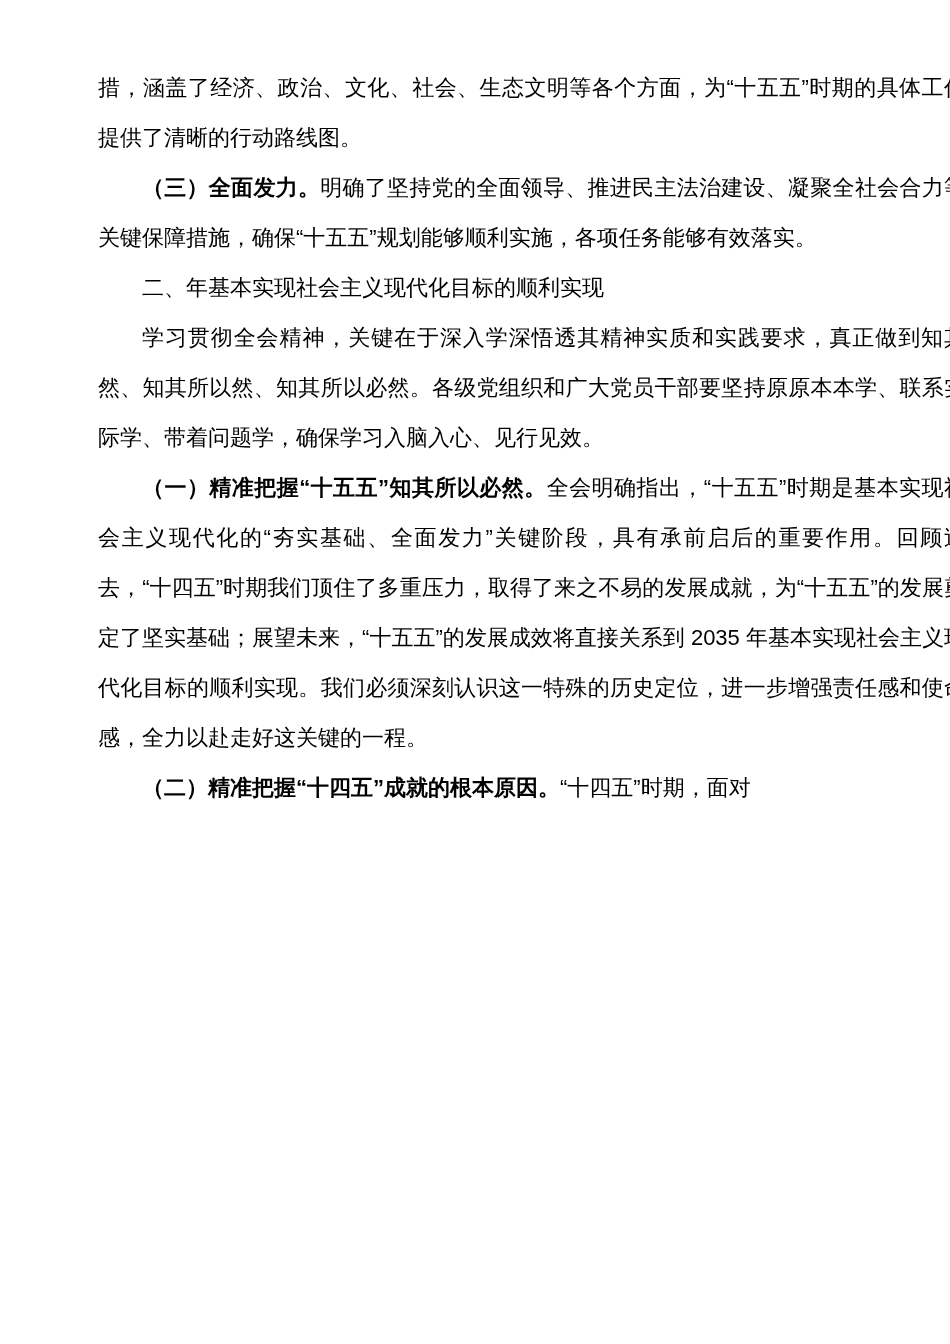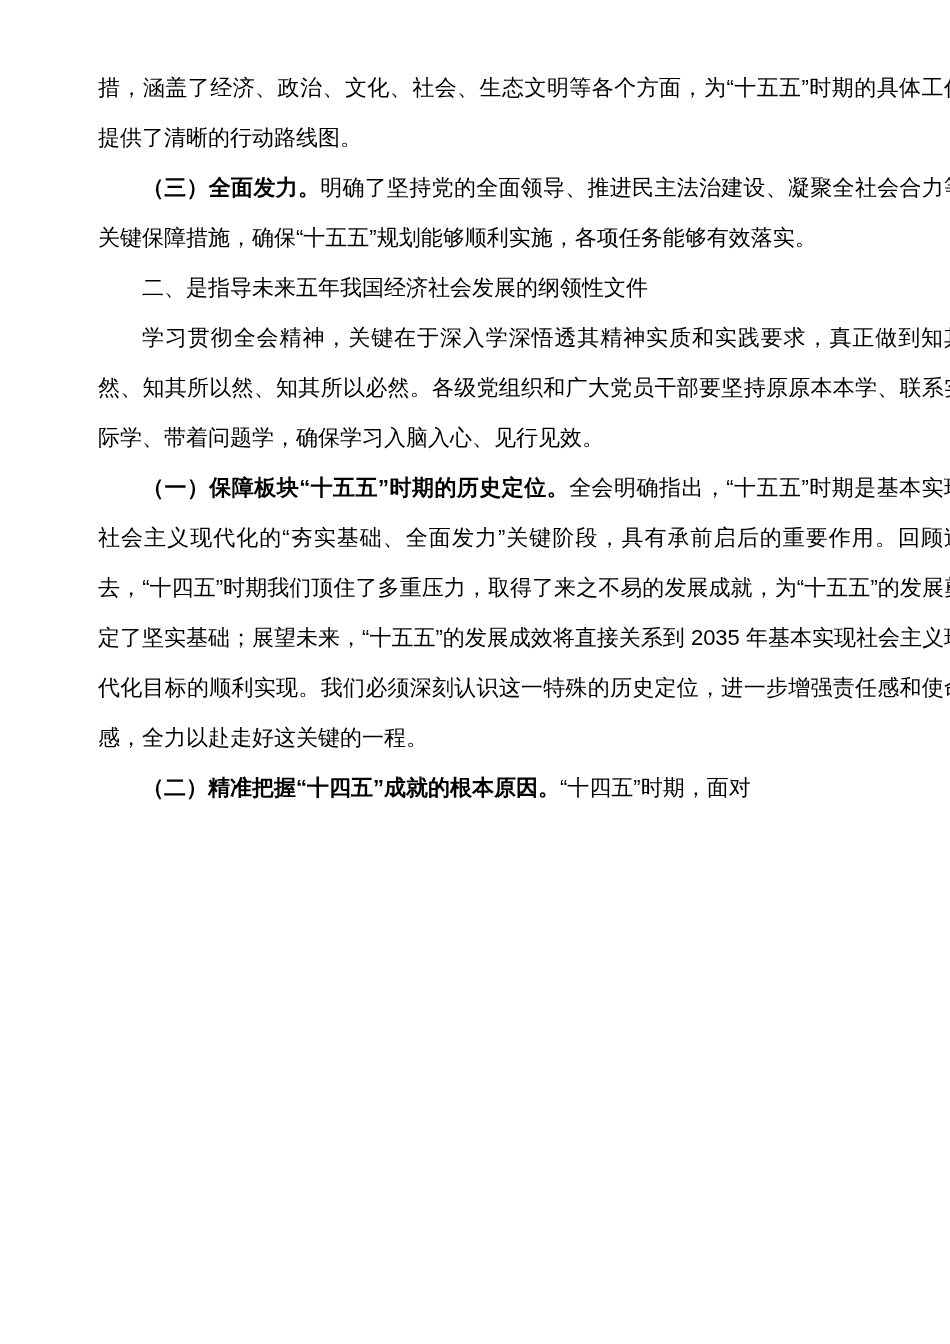--- a/index.html
+++ b/index.html
@@ -49,18 +49,18 @@
     font-weight: 400;
   }
 </style>
 </head>
 <body>
 
 <div class="page">
   <div class="doc-content" id="doc-content">
       <p class=""><span class="run-normal">措，涵盖了经济、政治、文化、社会、生态文明等各个方面，为“十五五”时期的具体工作提供了清晰的行动路线图。</span></p>
       <p class="indent"><span class="run-bold">（三）全面发力。</span><span class="run-normal">明确了坚持党的全面领导、推进民主法治建设、凝聚全社会合力等关键保障措施，确保“十五五”规划能够顺利实施，各项任务能够有效落实。</span></p>
-      <p class="indent heading"><span class="run-normal">二、是指导未来五年我国经济社会发展的纲领性文件</span></p>
+      <p class="indent heading"><span class="run-normal">二、年基本实现社会主义现代化目标的顺利实现</span></p>
       <p class="indent"><span class="run-normal">学习贯彻全会精神，关键在于深入学深悟透其精神实质和实践要求，真正做到知其然、知其所以然、知其所以必然。各级党组织和广大党员干部要坚持原原本本学、联系实际学、带着问题学，确保学习入脑入心、见行见效。</span></p>
-      <p class="indent"><span class="run-bold">（一）保障板块“十五五”时期的历史定位。</span><span class="run-normal">全会明确指出，“十五五”时期是基本实现社会主义现代化的“夯实基础、全面发力”关键阶段，具有承前启后的重要作用。回顾过去，“十四五”时期我们顶住了多重压力，取得了来之不易的发展成就，为“十五五”的发展奠定了坚实基础；展望未来，“十五五”的发展成效将直接关系到 2035 年基本实现社会主义现代化目标的顺利实现。我们必须深刻认识这一特殊的历史定位，进一步增强责任感和使命感，全力以赴走好这关键的一程。</span></p>
+      <p class="indent"><span class="run-bold">（一）精准把握“十五五”知其所以必然。</span><span class="run-normal">全会明确指出，“十五五”时期是基本实现社会主义现代化的“夯实基础、全面发力”关键阶段，具有承前启后的重要作用。回顾过去，“十四五”时期我们顶住了多重压力，取得了来之不易的发展成就，为“十五五”的发展奠定了坚实基础；展望未来，“十五五”的发展成效将直接关系到 2035 年基本实现社会主义现代化目标的顺利实现。我们必须深刻认识这一特殊的历史定位，进一步增强责任感和使命感，全力以赴走好这关键的一程。</span></p>
       <p class="indent"><span class="run-bold">（二）精准把握“十四五”成就的根本原因。</span><span class="run-normal">“十四五”时期，面对</span></p>
     </div>
 </div>
 
 </body></html>

